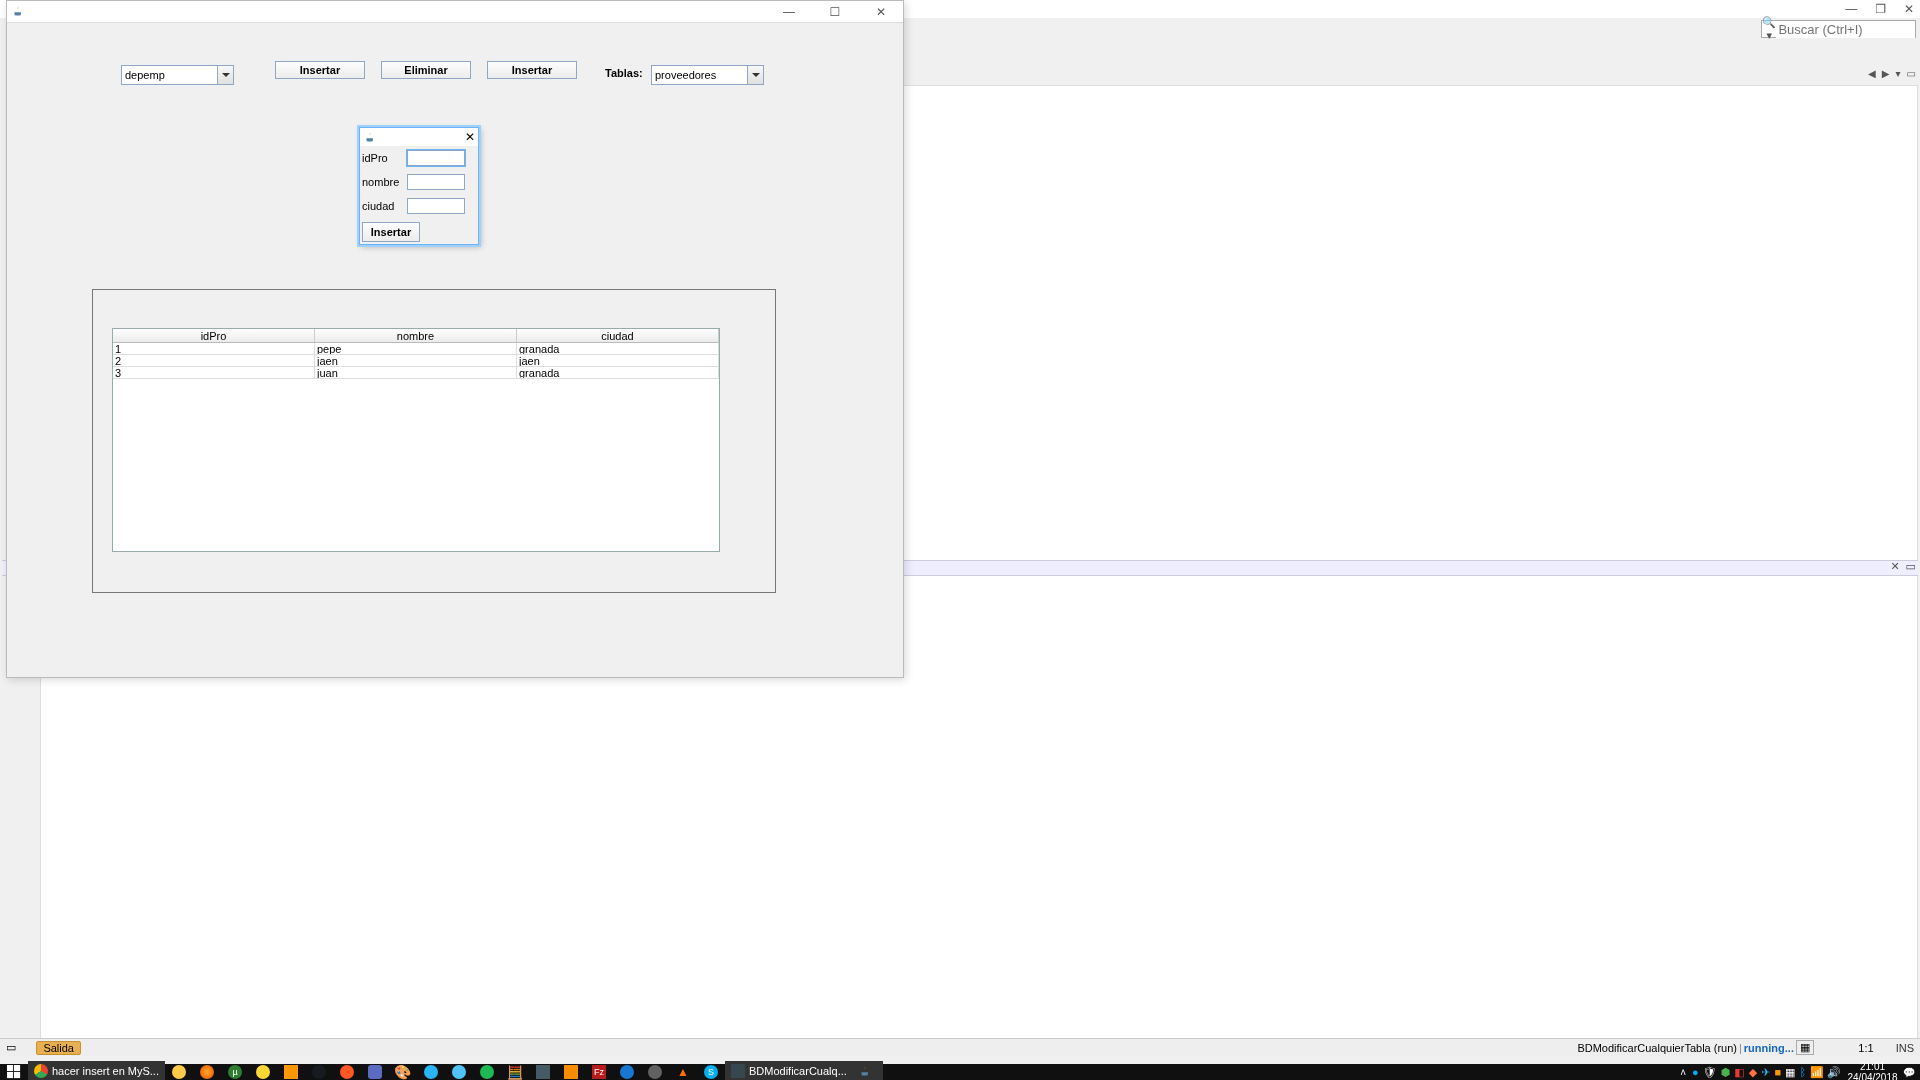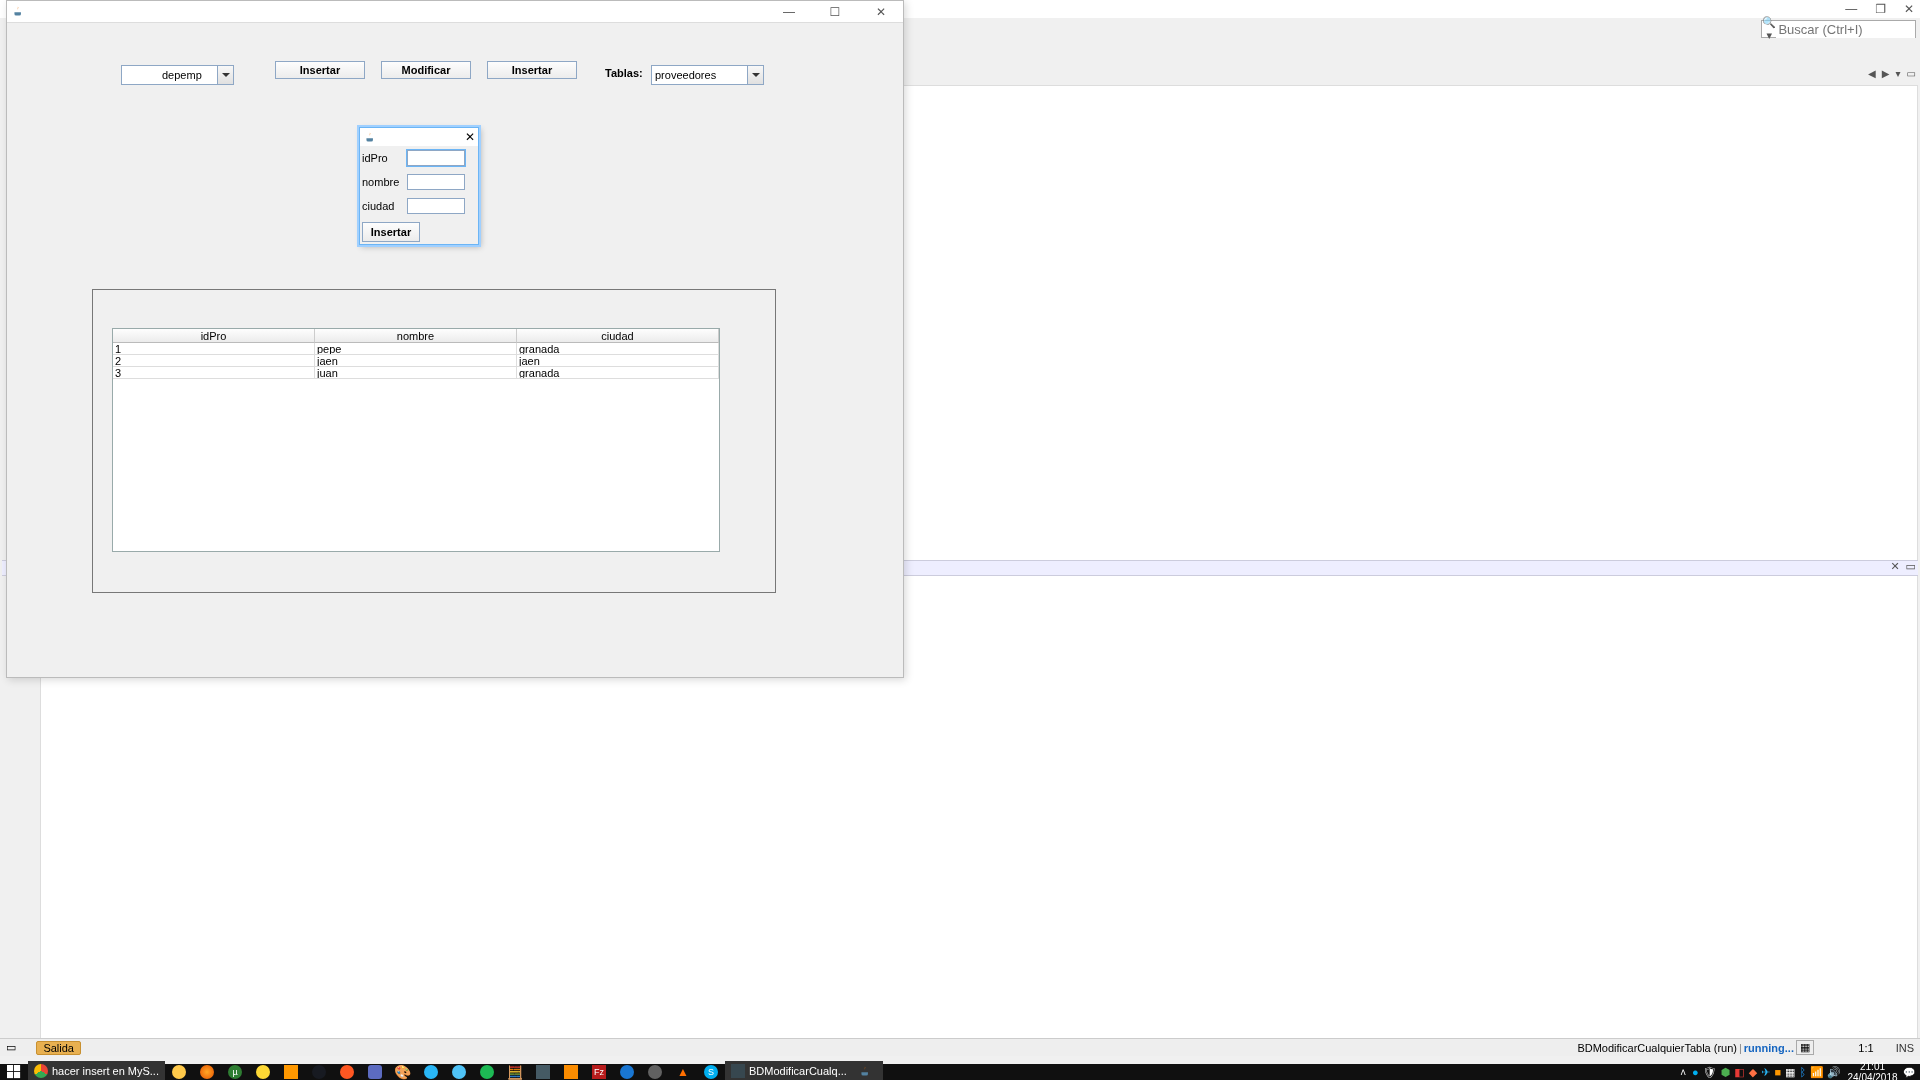--- a/index.html
+++ b/index.html
@@ -155,21 +155,21 @@
     border-left:1px solid #8ea7c5;
     background:linear-gradient(#f8f8f8,#e0e0e0);
     display:flex; align-items:center; justify-content:center;
   }
   .combo .arrow::after {
     content:"";
     border-left:4px solid transparent;
     border-right:4px solid transparent;
     border-top:4px solid #333;
   }
-  .bd-combo { left:114px; top:42px; width:113px;padding-left:37px; }
+  .bd-combo { left:114px; top:42px; width:113px; }
   .tablas-combo { left:644px; top:42px; width:113px; }
 
   .jbtn {
     position:absolute;
     height:18px;
     width:90px;
     border:1px solid #8ea7c5;
     background:linear-gradient(#fdfdfd,#ececec);
     text-align:center;
     line-height:16px;
@@ -358,21 +358,21 @@
     </div>
   </div>
   <div class="jwin-body">
     <span class="bd-label">BD:</span>
     <div class="combo bd-combo">
       <span class="sel">depemp</span>
       <span class="arrow"></span>
     </div>
 
     <div class="jbtn insertar">Insertar</div>
-    <div class="jbtn modificar">Modificar</div>
+    <div class="jbtn modificar">Eliminar</div>
     <div class="jbtn eliminar">Insertar</div>
 
     <span class="tablas-label">Tablas:</span>
     <div class="combo tablas-combo">
       <span class="sel">proveedores</span>
       <span class="arrow"></span>
     </div>
 
     <div class="dlg">
       <div class="dlg-titlebar">

